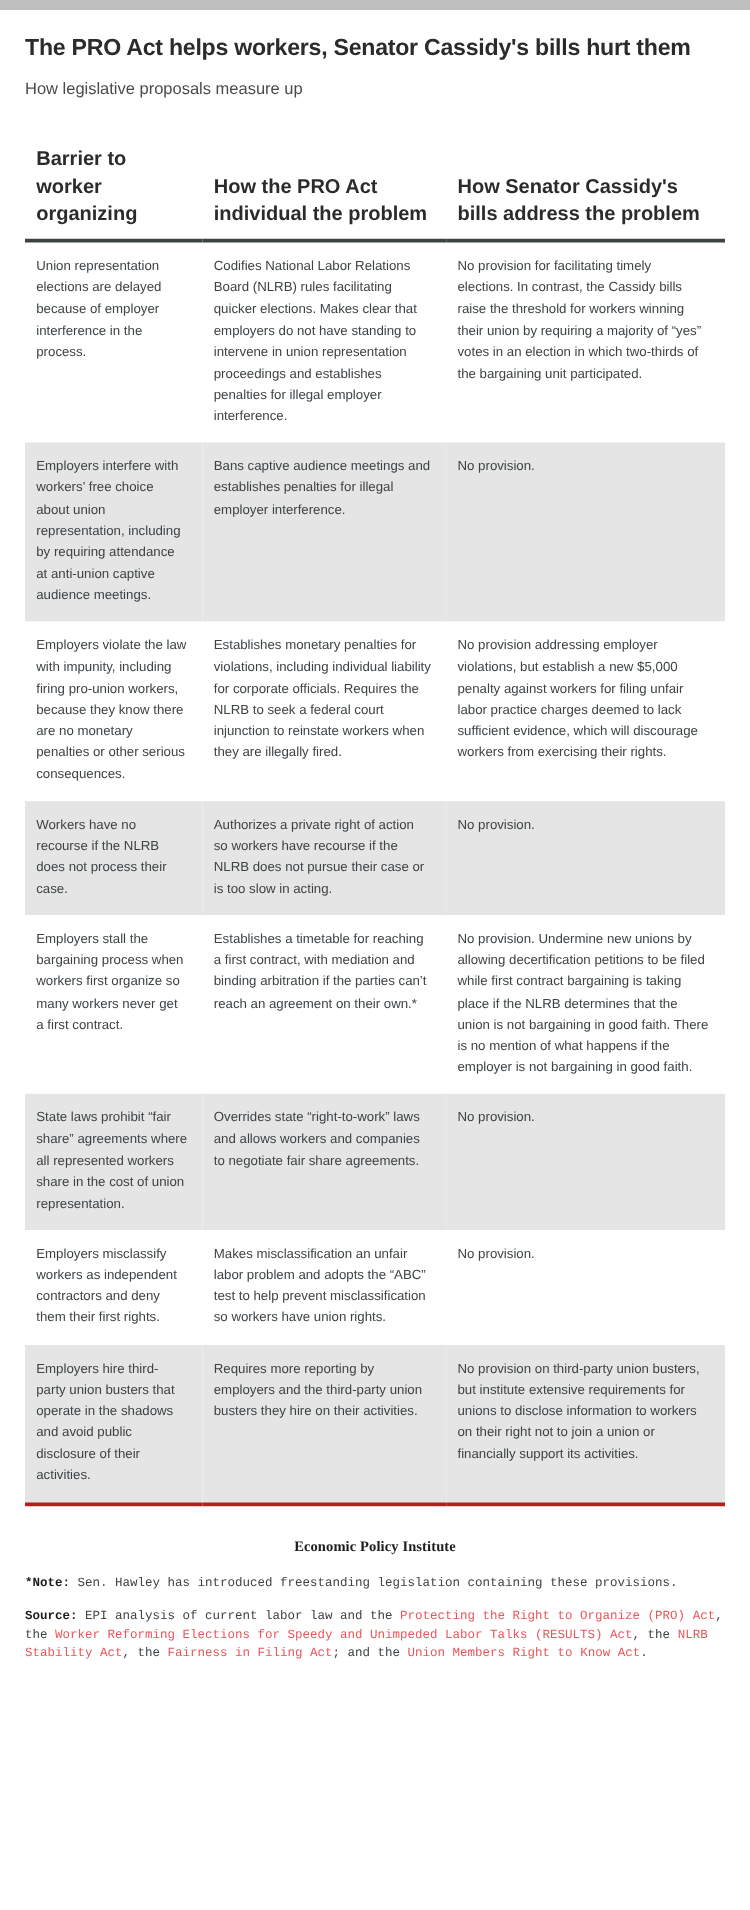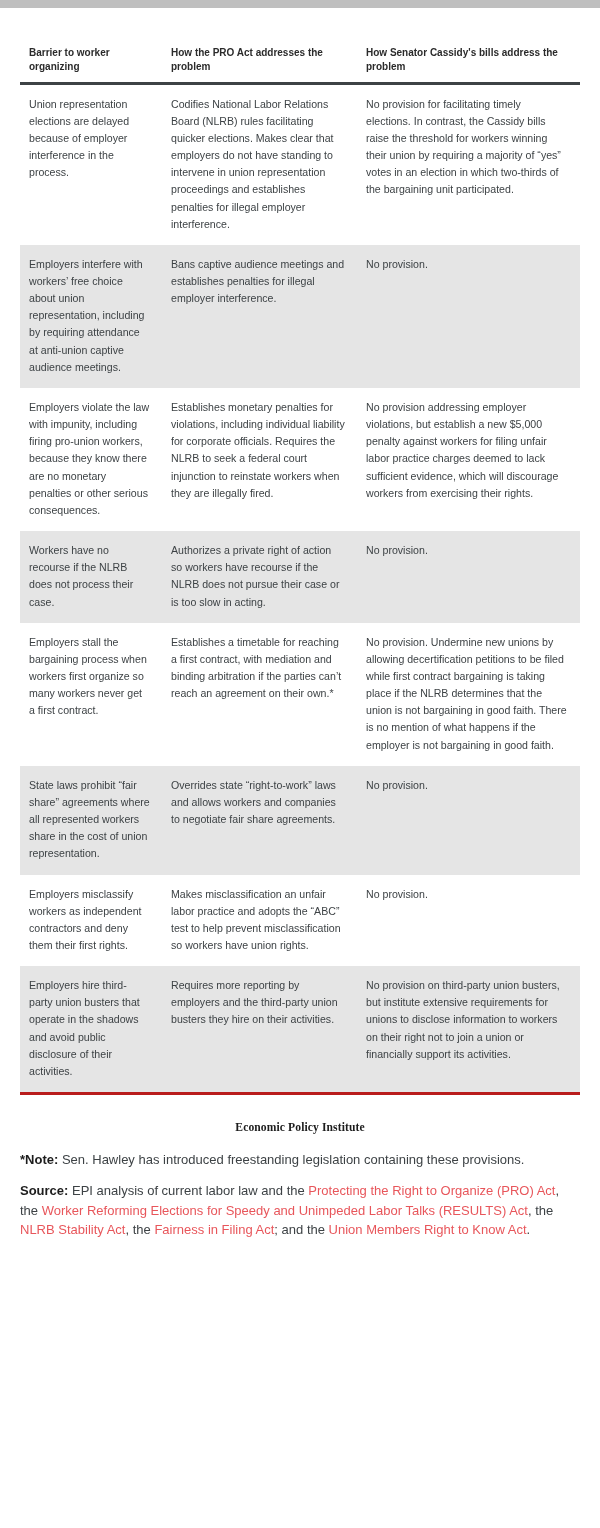--- a/index.html
+++ b/index.html
@@ -52,21 +52,21 @@
     width: 560px;
     margin: 38px 20px 0 20px;
     table-layout: fixed;
   }
   table.matrix col.c1 { width: 142px; }
   table.matrix col.c2 { width: 195px; }
   table.matrix col.c3 { width: 223px; }
   table.matrix thead th {
     text-align: left;
     vertical-align: bottom;
-    font-size: 10px;
+    font-size: 16px;
     font-weight: bold;
     line-height: 1.38;
     color: #2b2b2b;
     padding: 0 12px 8px 9px;
     border-bottom: 3px solid #3d4245;
   }
   table.matrix tbody td {
     vertical-align: top;
     font-size: 10.6px;
     line-height: 1.62;
@@ -86,47 +86,52 @@
   .credit {
     text-align: center;
     font-family: "Liberation Serif", serif;
     font-weight: bold;
     font-size: 11.6px;
     color: #1d1d1d;
     padding-top: 26px;
     letter-spacing: 0.1px;
   }
   .note, .source {
-    font-size: 13px;
+    font-size: 10px;
     line-height: 1.52;
     color: #3d4245;
+    font-family: Liberation Mono, monospace;
   }
   .note { padding-top: 16px; }
   .source { padding-top: 11px; }
   .lbl { font-weight: bold; color: #1d1d1d; }
   .lnk { color: #e8565b; }
 </style>
 </head>
 <body>
 
 <div class="top-bar"></div>
 
 <div class="page">
 
+  <div class="header-block">
+    <h1 class="title">The PRO Act helps workers, Senator Cassidy's bills hurt them</h1>
+    <p class="subtitle">How legislative proposals measure up</p>
+  </div>
 
   <table class="matrix">
     <colgroup>
       <col class="c1">
         <col class="c2">
         <col class="c3">
     </colgroup>
     <thead>
       <tr>
         <th>Barrier to worker organizing</th>
-        <th>How the PRO Act addresses the problem</th>
+        <th>How the PRO Act individual the problem</th>
         <th>How Senator Cassidy's bills address the problem</th>
       </tr>
     </thead>
     <tbody>
       <tr>
         <td>Union representation elections are delayed because of employer interference in the process.</td>
         <td>Codifies National Labor Relations Board (NLRB) rules facilitating quicker elections. Makes clear that employers do not have standing to intervene in union representation proceedings and establishes penalties for illegal employer interference.</td>
         <td>No provision for facilitating timely elections. In contrast, the Cassidy bills raise the threshold for workers winning their union by requiring a majority of “yes” votes in an election in which two-thirds of the bargaining unit participated.</td>
       </tr>
       <tr class="shade">
@@ -149,21 +154,21 @@
         <td>Establishes a timetable for reaching a first contract, with mediation and binding arbitration if the parties can’t reach an agreement on their own.*</td>
         <td>No provision. Undermine new unions by allowing decertification petitions to be filed while first contract bargaining is taking place if the NLRB determines that the union is not bargaining in good faith. There is no mention of what happens if the employer is not bargaining in good faith.</td>
       </tr>
       <tr class="shade">
         <td>State laws prohibit “fair share” agreements where all represented workers share in the cost of union representation.</td>
         <td>Overrides state “right-to-work” laws and allows workers and companies to negotiate fair share agreements.</td>
         <td>No provision.</td>
       </tr>
       <tr>
         <td>Employers misclassify workers as independent contractors and deny them their first rights.</td>
-        <td>Makes misclassification an unfair labor practice and adopts the “ABC” test to help prevent misclassification so workers have union rights.</td>
+        <td>Makes misclassification an unfair labor problem and adopts the “ABC” test to help prevent misclassification so workers have union rights.</td>
         <td>No provision.</td>
       </tr>
       <tr class="shade">
         <td>Employers hire third-party union busters that operate in the shadows and avoid public disclosure of their activities.</td>
         <td>Requires more reporting by employers and the third-party union busters they hire on their activities.</td>
         <td>No provision on third-party union busters, but institute extensive requirements for unions to disclose information to workers on their right not to join a union or financially support its activities.</td>
       </tr>
     </tbody>
   </table>
 

